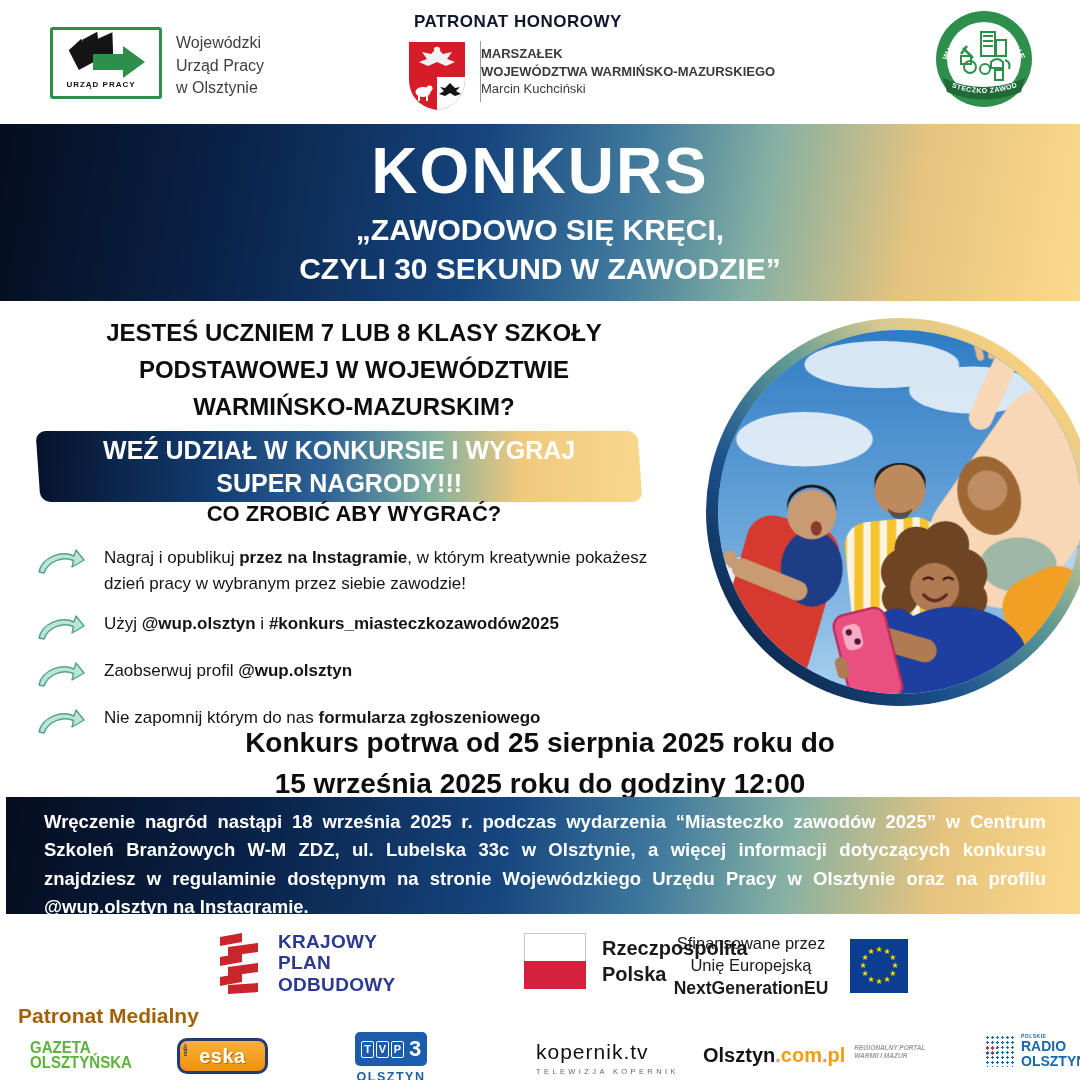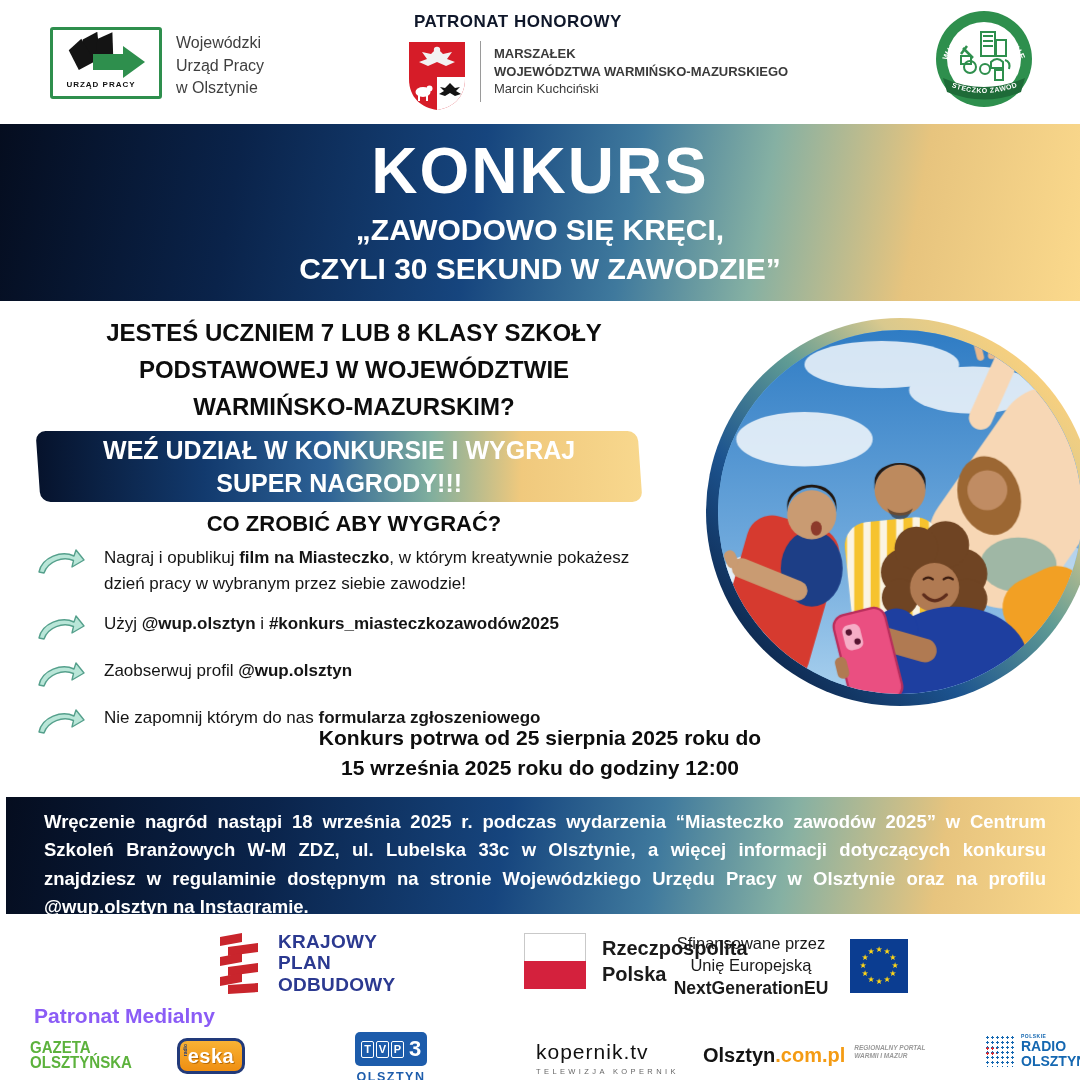--- a/index.html
+++ b/index.html
@@ -10,46 +10,46 @@
 
   
   .header{position:absolute;left:0;top:0;width:1080px;height:124px;background:#fff}
   .wup-logo{position:absolute;left:50px;top:27px;width:112px;height:72px;border:3px solid #2e8f4d;border-radius:3px;background:#fff}
   .wup-logo svg{position:absolute;left:4px;top:2px}
   .wup-logo-label{position:absolute;left:0;right:10px;bottom:7px;text-align:center;font-size:8px;font-weight:700;letter-spacing:1px;color:#111}
   .wup-text{position:absolute;left:176px;top:32px;font-size:16px;line-height:1.42;color:#3f3f3f}
   .patronat{position:absolute;left:408px;top:12px}
   .patronat-title{font-size:17px;font-weight:700;letter-spacing:.5px;color:#0f172a;margin-left:6px}
   .patronat-row{display:flex;margin-top:9px;align-items:flex-start}
-  .patronat-lines{margin-left:14px;padding-left:13px;border-left:1px solid #9a9a9a;font-size:13px;line-height:1.35;color:#3a3a3a;padding-top:4px;padding-bottom:4px}
+  .patronat-lines{margin-left:14px;padding-left:0;border-left:1px solid #9a9a9a;font-size:13px;line-height:1.35;color:#3a3a3a;padding-top:4px;padding-bottom:4px}
   .badge{position:absolute;left:933px;top:10px}
 
   
   .hero{position:absolute;left:0;top:124px;width:1080px;height:177px;
     background:linear-gradient(100deg,#050d1f 0%,#0a234a 22%,#16457e 44%,#3f799d 58%,#85b0a3 70%,#e7c47e 84%,#fbd98c 100%);
     color:#fff;text-align:center}
   .hero-title{font-size:64px;font-weight:700;letter-spacing:2px;margin-top:10px}
   .hero-sub{font-size:30px;font-weight:700;line-height:1.3;margin-top:2px}
 
   
   .main{position:absolute;left:0;top:301px;width:1080px;height:496px;background:#fff}
   .question{position:absolute;left:58px;top:13px;width:592px;text-align:center;
     font-size:24px;font-weight:700;line-height:1.55;color:#0d0d0d}
   .ribbon{position:absolute;left:38px;top:130px;width:602px;height:71px;border-radius:10px;
     transform:skewX(4deg);
     background:linear-gradient(95deg,#06122b 0%,#123a6e 28%,#2d6296 48%,#7fae9e 65%,#f0c97d 80%,#f8d88e 100%);
     display:flex;align-items:center;justify-content:center}
   .ribbon-text{transform:skewX(-4deg);color:#fff;font-size:25px;font-weight:700;line-height:1.32;text-align:center}
-  .howto{position:absolute;left:58px;top:210px;width:592px;text-align:center;font-size:22px;font-weight:700;color:#0d0d0d}
+  .howto{position:absolute;left:58px;top:200px;width:592px;text-align:center;font-size:22px;font-weight:700;color:#0d0d0d}
   .steps{position:absolute;left:36px;top:244px;width:650px}
   .step{display:flex;align-items:flex-start;margin-bottom:15px}
   .step .arrow{flex:0 0 50px;margin-top:2px}
   .step-text{font-size:17px;line-height:1.5;color:#151515;max-width:568px;margin-left:18px}
   .duration{position:absolute;left:0;top:422px;width:1080px;text-align:center;
-    font-size:21px;font-weight:700;line-height:1.45;color:#0d0d0d}
+    font-size:28px;font-weight:700;line-height:1.45;color:#0d0d0d}
   .photo-shadow{position:absolute;left:618px;top:572px;width:170px;height:24px;border-radius:50%;
     background:#8d949c;opacity:.38;filter:blur(7px);transform:rotate(-9deg)}
   .photo-ring{position:absolute;left:706px;top:17px;width:388px;height:388px;border-radius:50%;
     background:linear-gradient(45deg,#0a1e3f 8%,#1c538f 34%,#5f9b94 55%,#d9c98e 72%,#f8d07e 86%);
     padding:12px}
   .photo{width:100%;height:100%;border-radius:50%;overflow:hidden;background:#7db8e4}
 
   
   .award-band{position:absolute;left:6px;top:797px;width:1080px;height:117px;
     background:linear-gradient(100deg,#050d1f 0%,#0a234a 24%,#16457e 46%,#3f799d 60%,#85b0a3 72%,#e7c47e 86%,#fbd98c 100%);
@@ -63,24 +63,24 @@
   .poland{position:absolute;left:524px;top:19px;display:flex;align-items:center}
   .flag-pl{width:62px;height:56px}
   .flag-pl .w{height:50%;background:#fff;border:1px solid #c9c9c9;border-bottom:none}
   .flag-pl .r{height:50%;background:#d4213d}
   .poland-text{margin-left:16px;font-size:20px;font-weight:600;line-height:1.3;color:#1a1a1a}
   .eu{position:absolute;left:664px;top:19px;display:flex;align-items:center}
   .eu-text{width:174px;text-align:center;font-size:16.5px;line-height:1.32;color:#1a1a1a}
   .eu-text .ngeu{font-weight:700;font-size:17.5px}
   .eu-flag{position:relative;width:58px;height:54px;background:#0b3d91;margin-left:12px}
   .eu-flag span{position:absolute;left:50%;top:50%;width:8px;height:8px;margin:-4px;color:#ffd617;font-size:8px;line-height:8px;text-align:center}
-  .patronat-medialny{position:absolute;left:34px;top:90px;font-size:21px;font-weight:700;color:#8b5cf6}
+  .patronat-medialny{position:absolute;left:18px;top:90px;font-size:21px;font-weight:700;color:#a16207}
   .media-row{position:absolute;left:0;top:118px;width:1080px;height:48px}
   .gazeta{position:absolute;left:30px;top:8px;color:#5cb23c;font-weight:800;font-size:16px;line-height:.95;transform:scaleX(.94);transform-origin:left}
-  .eska{position:absolute;left:177px;top:6px;width:68px;height:36px;border:3px solid #223a7a;border-radius:10px;
+  .eska{position:absolute;left:177px;top:6px;width:91px;height:36px;border:3px solid #223a7a;border-radius:10px;
     background:linear-gradient(#f9b234,#ef8f12);display:flex;align-items:center;justify-content:center}
   .eska-main{color:#fff;font-weight:800;font-size:20px;letter-spacing:.5px;text-shadow:1px 1px 0 #b96c07}
   .eska-radio{position:absolute;left:2px;top:3px;font-size:5px;color:#223a7a;font-weight:700;writing-mode:vertical-rl;transform:rotate(180deg)}
   .tvp{position:absolute;left:355px;top:0;width:72px;text-align:center}
   .tvp-box{display:inline-flex;align-items:center;background:#1d5cab;border-radius:5px;padding:4px 6px}
   .tvp-letter{width:13px;height:17px;border:1.5px solid #fff;border-radius:2px;color:#fff;font-size:11px;font-weight:700;line-height:14px;margin-right:2px}
   .tvp-digit{color:#fff;font-size:22px;font-weight:800;margin-left:3px}
   .tvp-city{margin-top:4px;color:#1d5cab;font-size:12.5px;font-weight:800;letter-spacing:1.5px}
   .kopernik{position:absolute;left:536px;top:8px;color:#111}
   .kopernik-main{font-size:21px;font-weight:300;letter-spacing:1px}
@@ -195,21 +195,21 @@
       </div>
     </div>
 
     <div class="howto">CO ZROBIĆ ABY WYGRAĆ?</div>
 
     <div class="steps">
       <div class="step">
         <svg class="arrow" width="50" height="30" viewBox="0 0 50 30">
           <path d="M3 25 C6 10 26 3 38 9 L40 3 L48 13 L36 20 L37.5 13.5 C27 9 12 14 8 26 Z" fill="#b9e6d8" stroke="#55a08c" stroke-width="1.4" stroke-linejoin="round"></path>
         </svg>
-        <div class="step-text"><span>Nagraj i opublikuj </span><span class="b">film na Miasteczko</span><span>, w którym kreatywnie pokażesz dzień pracy w wybranym przez siebie zawodzie!</span></div>
+        <div class="step-text"><span>Nagraj i opublikuj </span><span class="b">przez na Instagramie</span><span>, w którym kreatywnie pokażesz dzień pracy w wybranym przez siebie zawodzie!</span></div>
       </div>
       <div class="step">
         <svg class="arrow" width="50" height="30" viewBox="0 0 50 30">
           <path d="M3 25 C6 10 26 3 38 9 L40 3 L48 13 L36 20 L37.5 13.5 C27 9 12 14 8 26 Z" fill="#b9e6d8" stroke="#55a08c" stroke-width="1.4" stroke-linejoin="round"></path>
         </svg>
         <div class="step-text"><span>Użyj </span><span class="b">@wup.olsztyn</span><span> i </span><span class="b">#konkurs_miasteczkozawodów2025</span></div>
       </div>
       <div class="step">
         <svg class="arrow" width="50" height="30" viewBox="0 0 50 30">
           <path d="M3 25 C6 10 26 3 38 9 L40 3 L48 13 L36 20 L37.5 13.5 C27 9 12 14 8 26 Z" fill="#b9e6d8" stroke="#55a08c" stroke-width="1.4" stroke-linejoin="round"></path>

